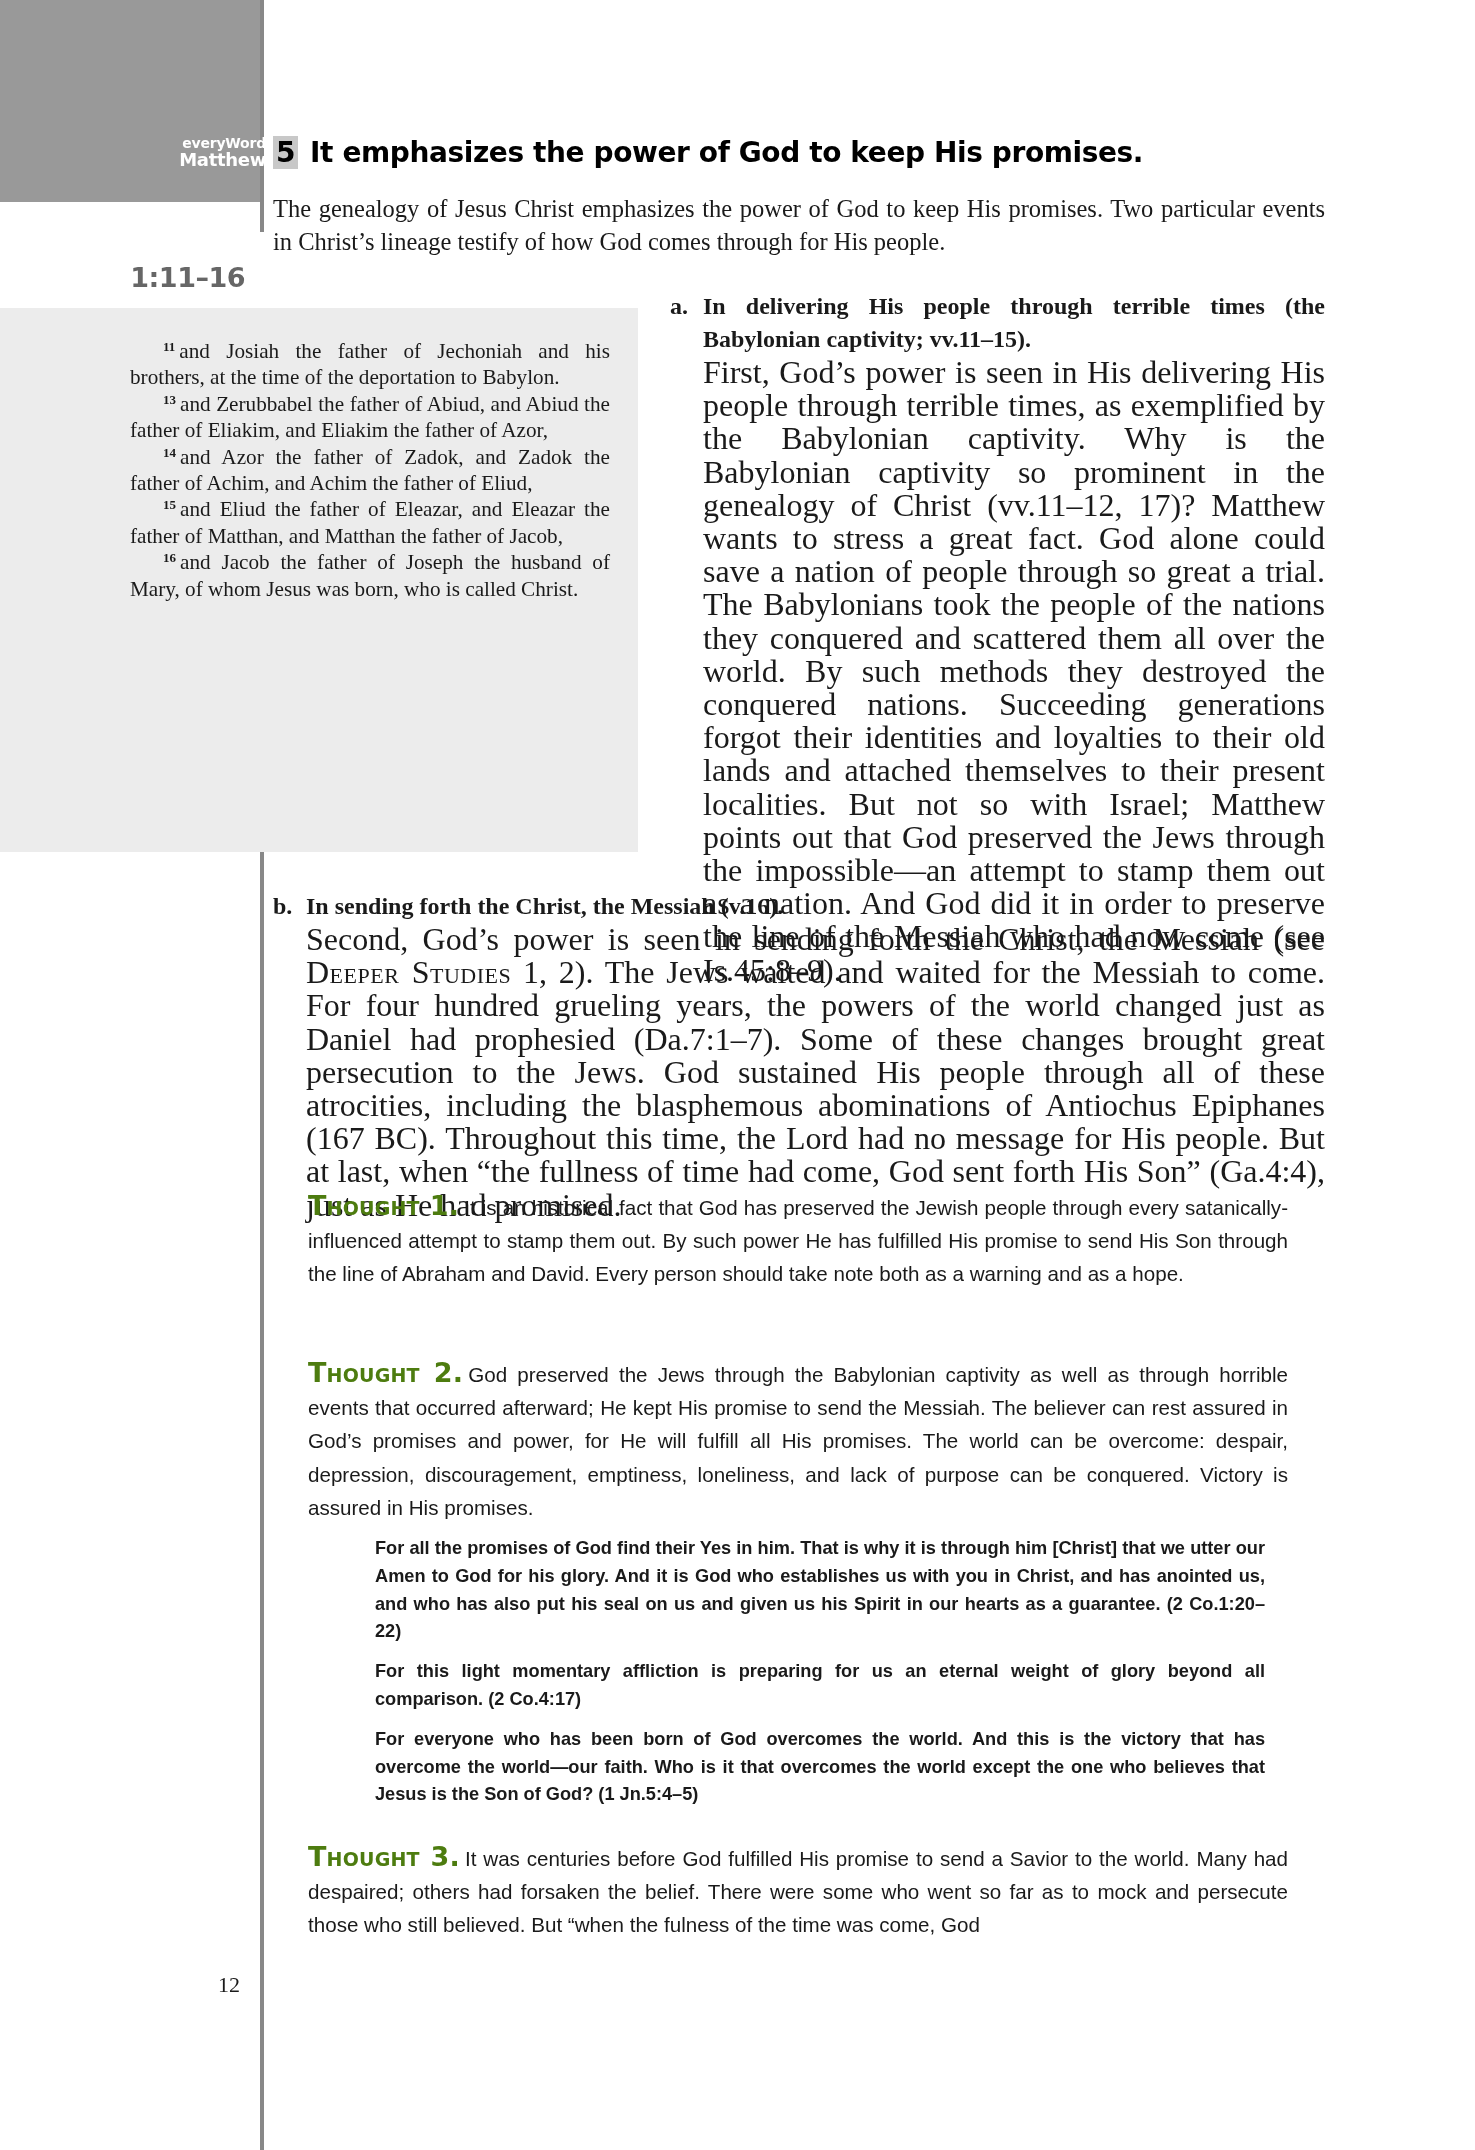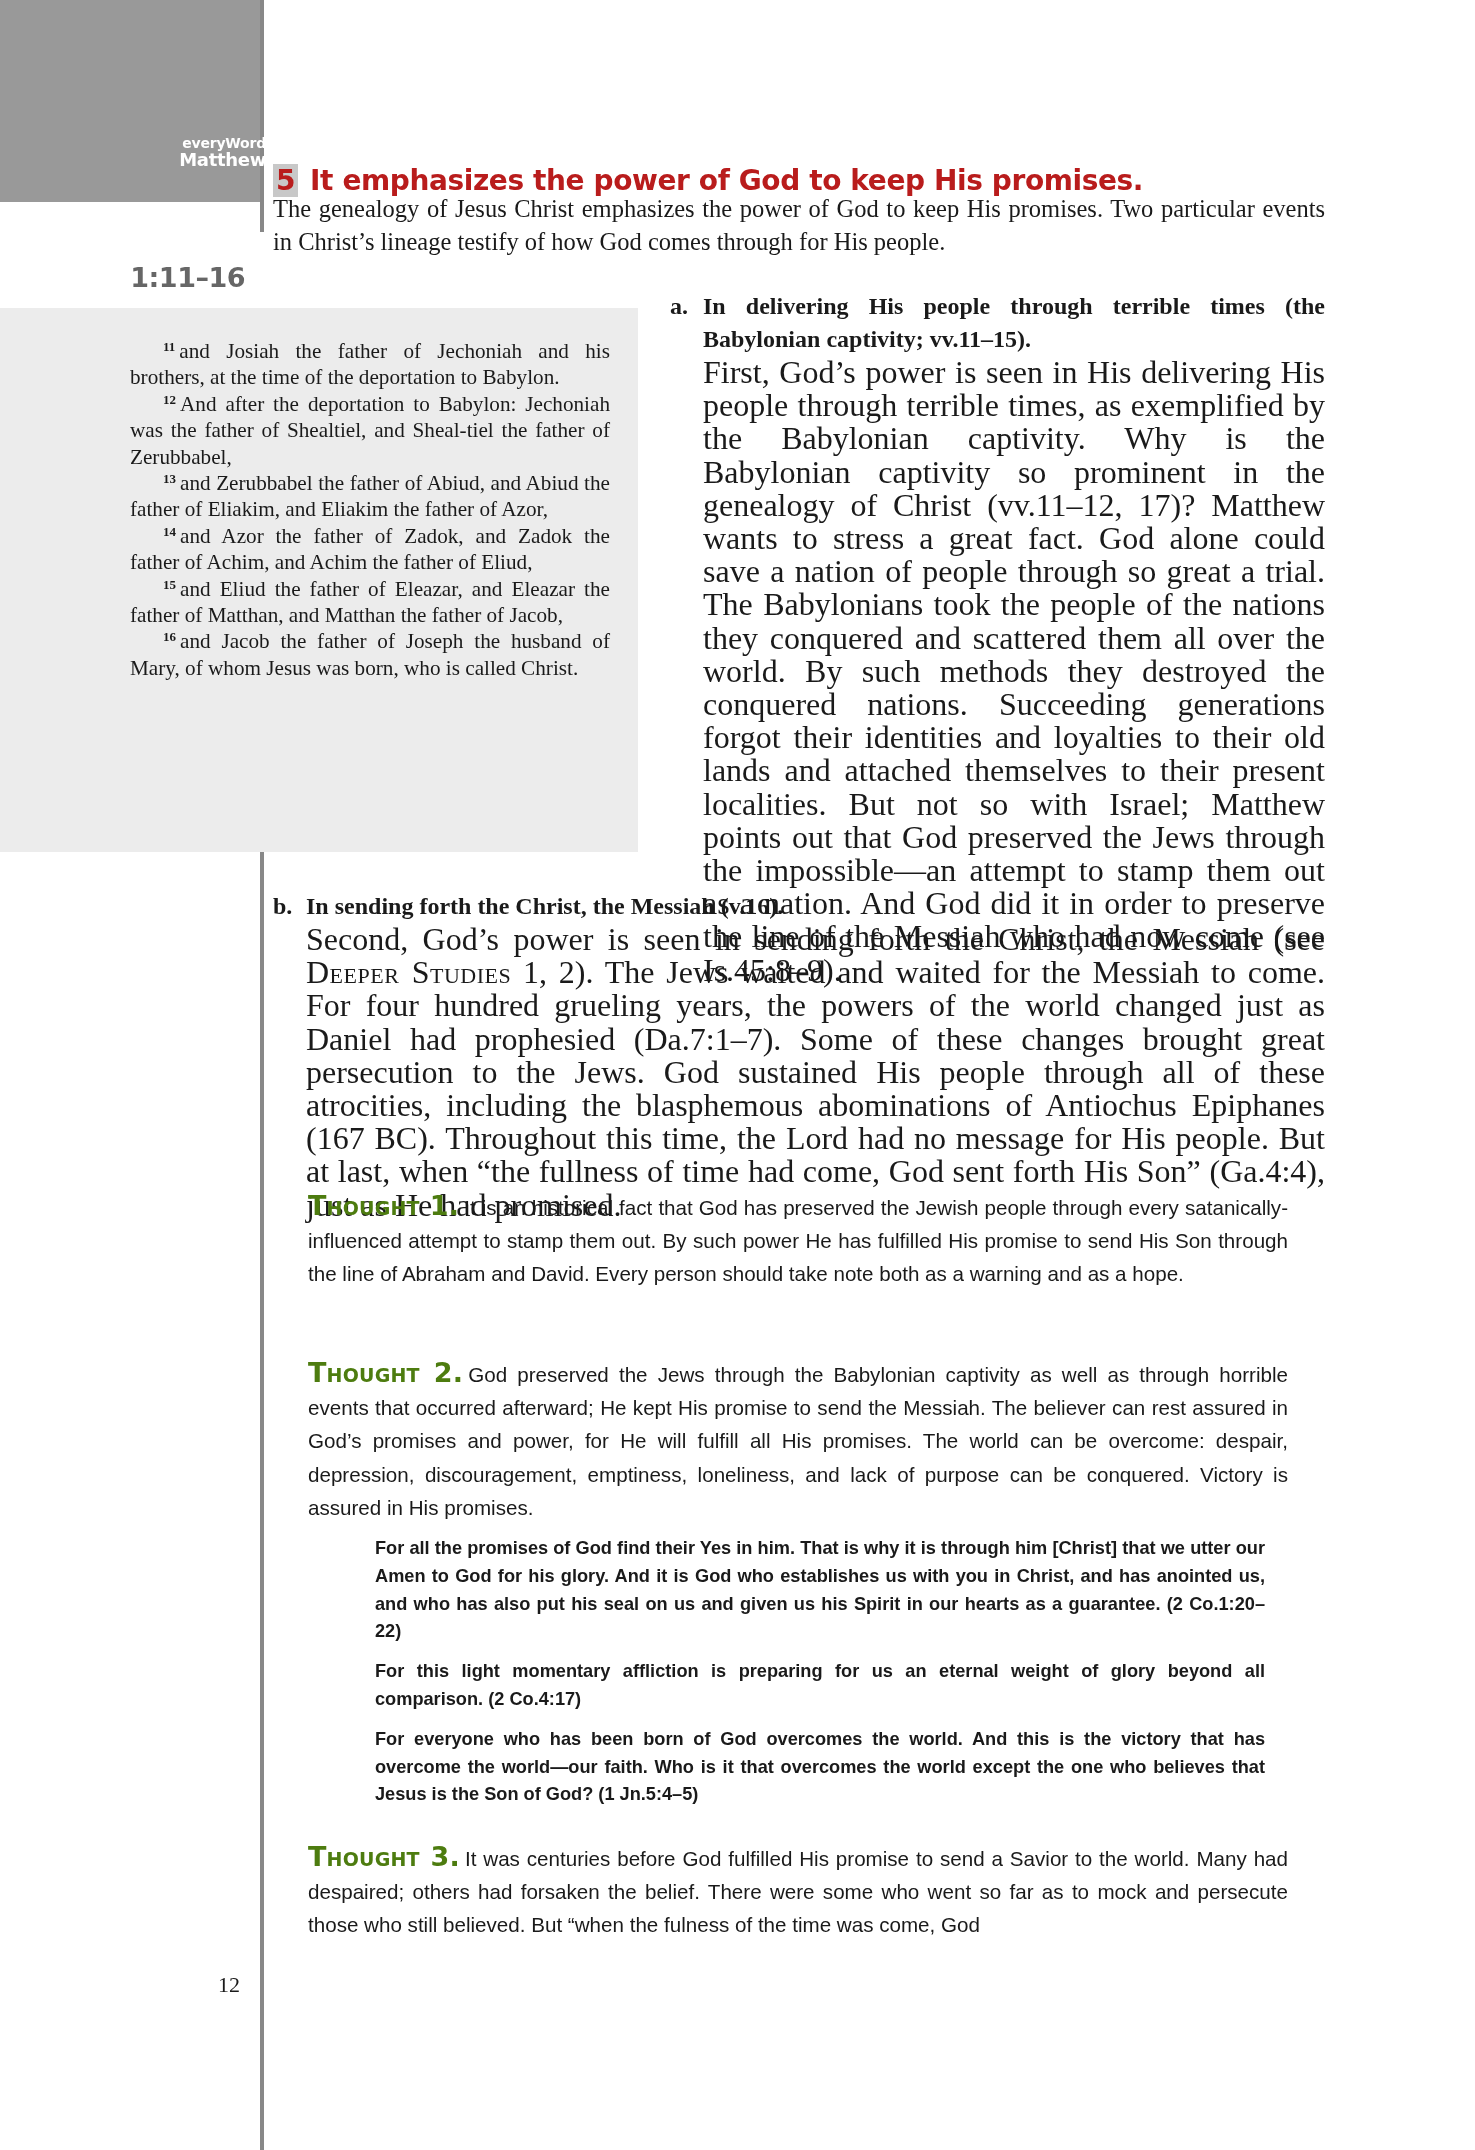--- a/index.html
+++ b/index.html
@@ -8,21 +8,21 @@
 
   .header-block { left: 0; top: 0; width: 260px; height: 202px; background: #999999; }
   .rule { left: 260px; width: 4px; background: #888888; }
   .rule-top { top: 0; height: 232px; }
   .rule-bottom { top: 852px; height: 1298px; }
 
   .brand { right: 1209px; top: 136px; text-align: right; color: #ffffff; font-family: "DejaVu Sans", sans-serif; font-weight: bold; line-height: 1; }
   .brand .series { font-size: 14px; display: block; letter-spacing: -0.2px; }
   .brand .book { font-size: 18px; display: block; margin-top: 1px; letter-spacing: -0.3px; text-align: right; }
 
-  .heading { left: 273px; top: 164px; width: 1060px; font-family: "DejaVu Sans", sans-serif; font-weight: bold; font-size: 28px; color: #b91c1c; letter-spacing: -0.4px; white-space: nowrap; }
+  .heading { left: 273px; top: 136px; width: 1060px; font-family: "DejaVu Sans", sans-serif; font-weight: bold; font-size: 28px; color: #000000; letter-spacing: -0.4px; white-space: nowrap; }
   .heading .num { background: #c8c8c8; padding: 0 3px; margin-right: 12px; }
 
   .serif { font-family: "Liberation Serif", "DejaVu Serif", serif; }
   .intro { left: 273px; top: 192px; width: 1052px; font-size: 24.5px; line-height: 33px; text-align: justify; }
 
   .ref { right: 1230px; top: 262px; font-family: "DejaVu Sans", sans-serif; font-weight: bold; font-size: 27px; color: #666666; letter-spacing: -0.5px; text-align: right; }
 
   .verse-box { left: 0; top: 308px; width: 638px; height: 544px; background: #ececec; }
   .verses { left: 130px; top: 338px; width: 480px; font-size: 21.2px; line-height: 26.4px; text-align: justify; }
   .verses p { margin: 0; text-indent: 33px; }
@@ -65,21 +65,20 @@
   <span class="num">5</span><span>It emphasizes the power of God to keep His promises.</span>
 </div>
 
 <div class="abs intro serif">The genealogy of Jesus Christ emphasizes the power of God to keep His promises. Two particular events in Christ’s lineage testify of how God comes through for His people.</div>
 
 <div class="abs ref">1:11–16</div>
 
 <div class="abs verse-box"></div>
 <div class="abs verses serif">
   <p><sup>11</sup><span>and Josiah the father of Jechoniah and his brothers, at the time of the deportation to Babylon.</span></p>
-  <p><sup>12</sup><span>And after the deportation to Babylon: Jechoniah was the father of Shealtiel, and Sheal-tiel the father of Zerubbabel,</span></p>
   <p><sup>13</sup><span>and Zerubbabel the father of Abiud, and Abiud the father of Eliakim, and Eliakim the father of Azor,</span></p>
   <p><sup>14</sup><span>and Azor the father of Zadok, and Zadok the father of Achim, and Achim the father of Eliud,</span></p>
   <p><sup>15</sup><span>and Eliud the father of Eleazar, and Eleazar the father of Matthan, and Matthan the father of Jacob,</span></p>
   <p><sup>16</sup><span>and Jacob the father of Joseph the husband of Mary, of whom Jesus was born, who is called Christ.</span></p>
 </div>
 
 <div class="abs sec-a serif">
   <span class="label">a.</span>
   <p class="sec-title">In delivering His people through terrible times (the Babylonian captivity; vv.11–15).</p>
   <p class="sec-body">First, God’s power is seen in His delivering His people through terrible times, as exemplified by the Babylonian captivity. Why is the Babylonian captivity so prominent in the genealogy of Christ (vv.11–12, 17)? Matthew wants to stress a great fact. God alone could save a nation of people through so great a trial. The Babylonians took the people of the nations they conquered and scattered them all over the world. By such methods they destroyed the conquered nations. Succeeding generations forgot their identities and loyalties to their old lands and attached themselves to their present localities. But not so with Israel; Matthew points out that God preserved the Jews through the impossible—an attempt to stamp them out as a nation. And God did it in order to preserve the line of the Messiah who had now come (see Is.45:8–9).</p>

